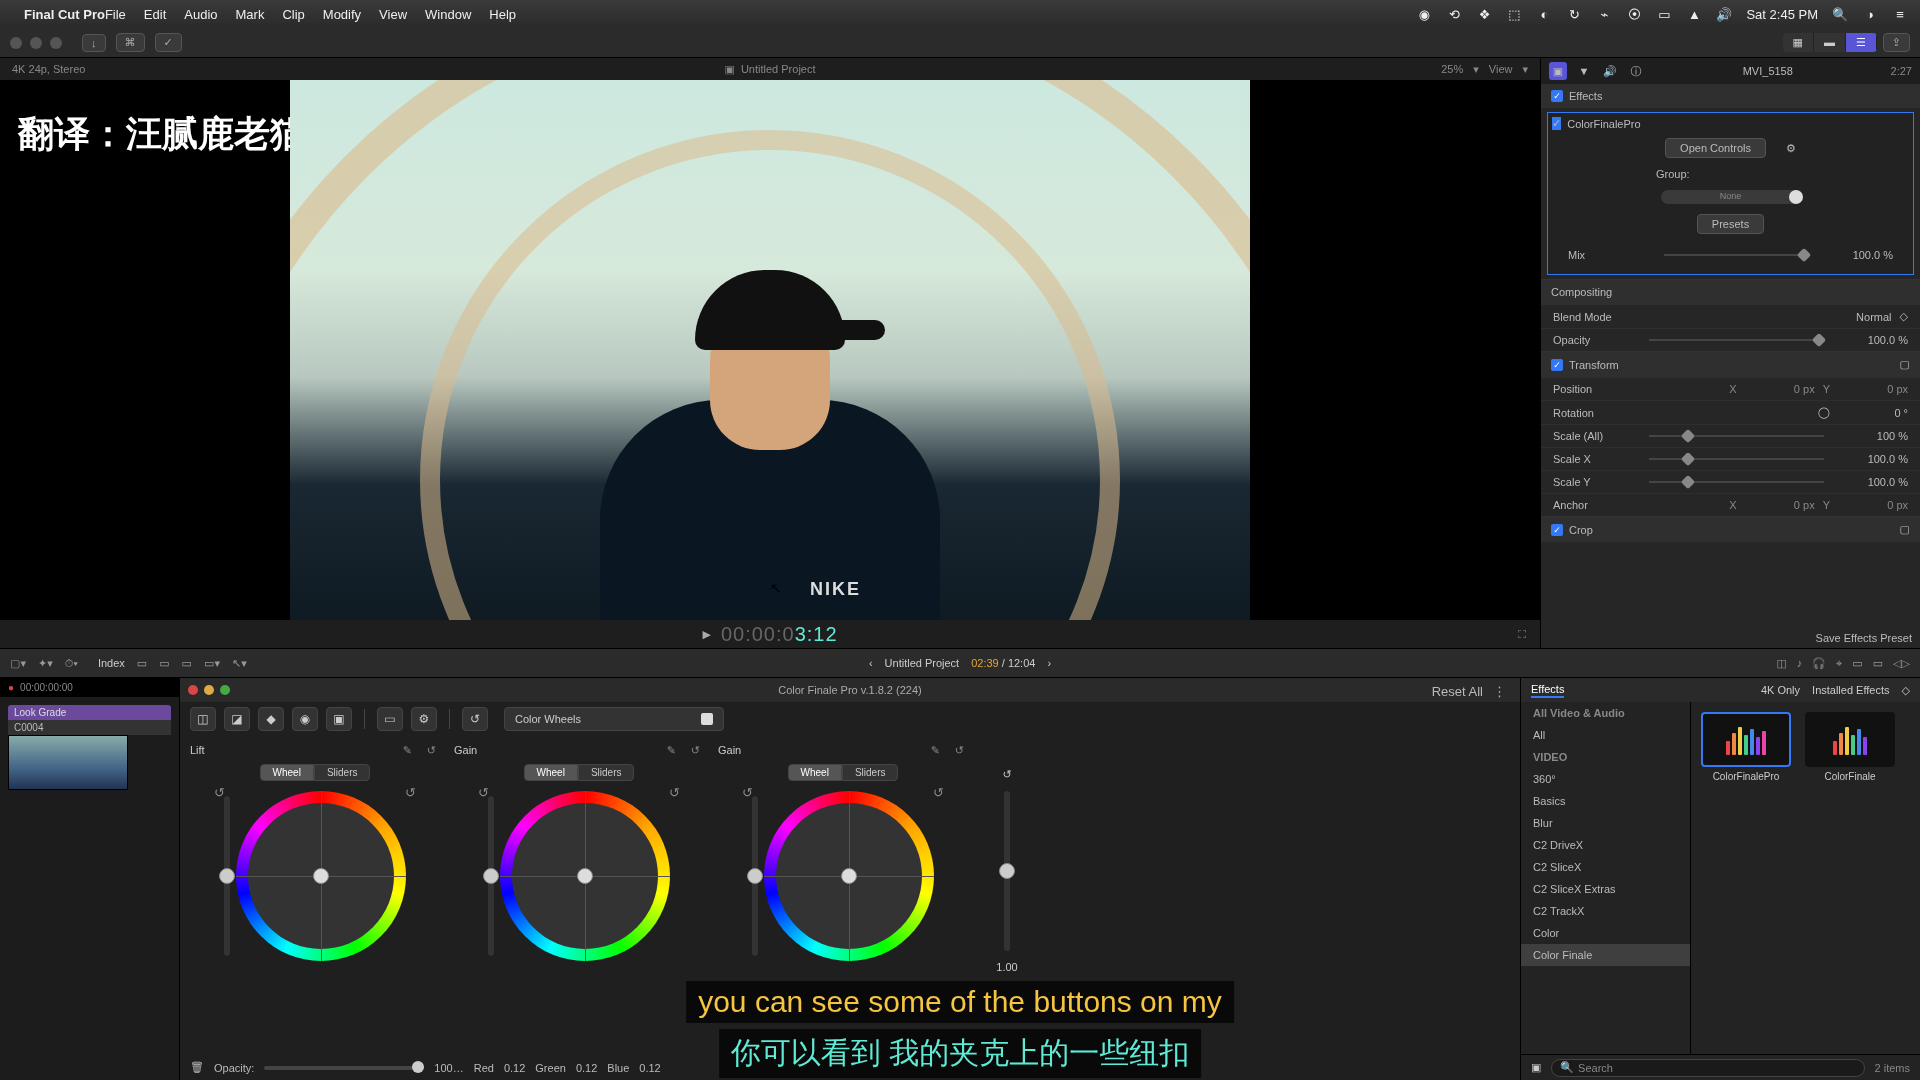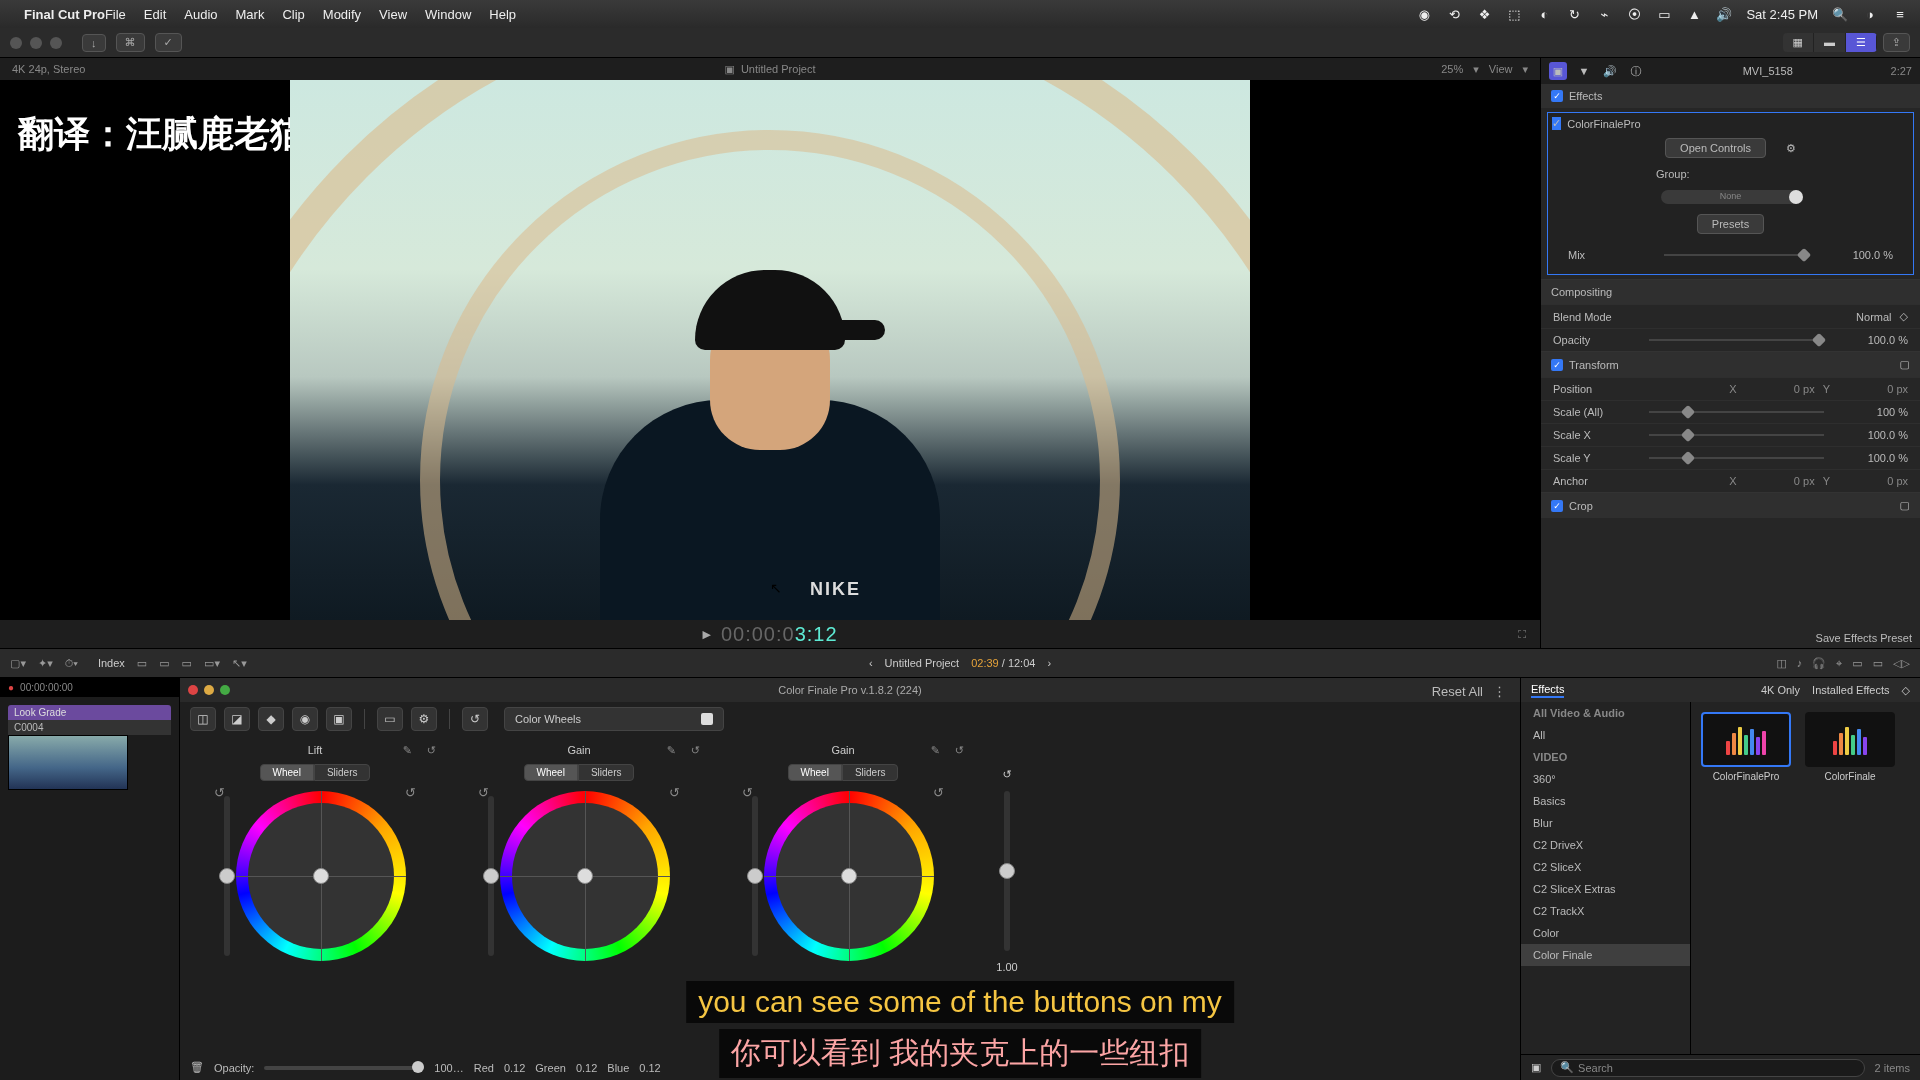--- a/index.html
+++ b/index.html
@@ -91,21 +91,21 @@
 .cfp-traffic { position: absolute; left: 8px; display: flex; gap: 6px; }
 .cfp-traffic span { width: 10px; height: 10px; border-radius: 50%; }
 .cfp-tools { height: 34px; display: flex; align-items: center; padding: 0 10px; gap: 8px; }
 .cfp-tools .tbtn { width: 26px; height: 24px; background: #333; border: 1px solid #444; border-radius: 4px; display:inline-flex; align-items:center; justify-content:center; font-size:12px; }
 .cfp-tools .divider { width: 1px; height: 20px; background: #444; margin: 0 4px; }
 .cfp-tools .dd { flex: 0 0 220px; background: #333; border: 1px solid #444; border-radius: 4px; height: 24px; display: flex; align-items: center; padding: 0 10px; justify-content: space-between; margin-left: 8px; }
 .cfp-tools .dd .chk2 { width: 12px; height: 12px; background: #ddd; border-radius: 2px; }
 
 .wheels-row { display: flex; gap: 14px; padding: 4px 10px; align-items: flex-start; }
 .wheel-group { width: 250px; }
-.wg-head { display: flex; align-items: center; justify-content: center; position: relative; height: 20px; font-size: 11px; color: #ccc; }
+.wg-head { display: flex; align-items: center; justify-content: flex-start; position: relative; height: 20px; font-size: 11px; color: #ccc; }
 .wg-head .ic { position: absolute; color: #888; }
 .wg-head .ic.l { right: 28px; } .wg-head .ic.r { right: 4px; }
 .wg-tabs { display: flex; justify-content: center; gap: 0; margin: 4px 0; }
 .wg-tabs span { padding: 2px 12px; background: #333; border: 1px solid #444; font-size: 10px; }
 .wg-tabs span:first-child { border-radius: 4px 0 0 4px; background: #555; color:#fff; }
 .wg-tabs span:last-child { border-radius: 0 4px 4px 0; }
 .wg-body { display: flex; align-items: center; gap: 6px; justify-content: center; position: relative; padding-top: 6px; }
 .vsld { width: 6px; height: 160px; background: #333; border-radius: 3px; position: relative; }
 .vsld .knob { width: 16px; height: 16px; background: #ccc; border: 1px solid #888; border-radius: 50%; position: absolute; left: -5px; top: 72px; }
 .wheel { width: 170px; height: 170px; border-radius: 50%; position: relative; background: conic-gradient(red,orange,yellow,lime,cyan,blue,magenta,red); display:flex; align-items:center; justify-content:center; }
@@ -139,21 +139,21 @@
 .fx-item.sel .th { border-color:#3478f6; }
 .fx-item .bars { display:flex; gap:2px; align-items:flex-end; height:30px; }
 .fx-item .bars span { width:4px; border-radius:1px; }
 .fx-foot { height:26px; border-top:1px solid #000; display:flex; align-items:center; padding:0 10px; font-size:11px; gap:10px; }
 .fx-foot .srch { flex:1; background:#1a1a1a; border:1px solid #444; border-radius:10px; height:18px; padding:0 8px; color:#888; display:flex; align-items:center; gap:4px; }
 .fx-foot .cnt { color:#888; }
 
 
 .subtitle { position:absolute; bottom:2px; left:50%; transform:translateX(-50%); text-align:center; z-index:999; }
 .subtitle .en { background:rgba(0,0,0,.7); color:#f5c542; font-size:30px; padding:4px 12px; margin-bottom:6px; display:inline-block; }
-.subtitle .zh { background:rgba(0,0,0,.7); color:#fca5a5; font-size:30px; padding:4px 12px; display:inline-block; }
+.subtitle .zh { background:rgba(0,0,0,.7); color:#5eead4; font-size:30px; padding:4px 12px; display:inline-block; }
 
 .rel { position: relative; }
 </style>
 </head>
 <body>
 
 <div class="menubar">
   <span class="apple"></span>
   <span class="app">Final Cut Pro</span>
   <div class="menus">
@@ -323,20 +323,27 @@
       <div class="insp-param">
           <span class="lbl">Position</span>
           <div class="ctl xy">
             <span>X</span>
             <span class="val">0 px</span>
             <span>Y</span>
             <span class="val">0 px</span>
           </div>
         </div>
       <div class="insp-param">
+          <span class="lbl">Rotation</span>
+          <div class="ctl">
+            <span>◯</span>
+            <span class="val">0 °</span>
+          </div>
+        </div>
+      <div class="insp-param">
           <span class="lbl">Scale (All)</span>
           <div class="ctl">
             <div class="slider-track">
               <span class="slider-thumb" style="right:75%"></span>
             </div>
             <span class="val">100 %</span>
           </div>
         </div>
       <div class="insp-param">
           <span class="lbl">Scale X</span>

